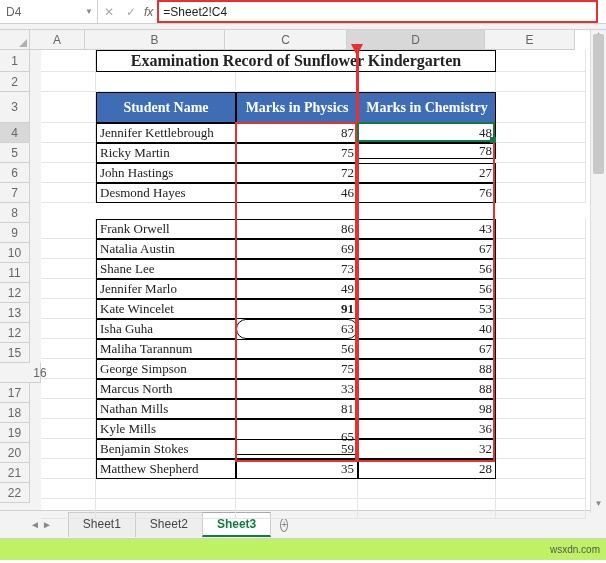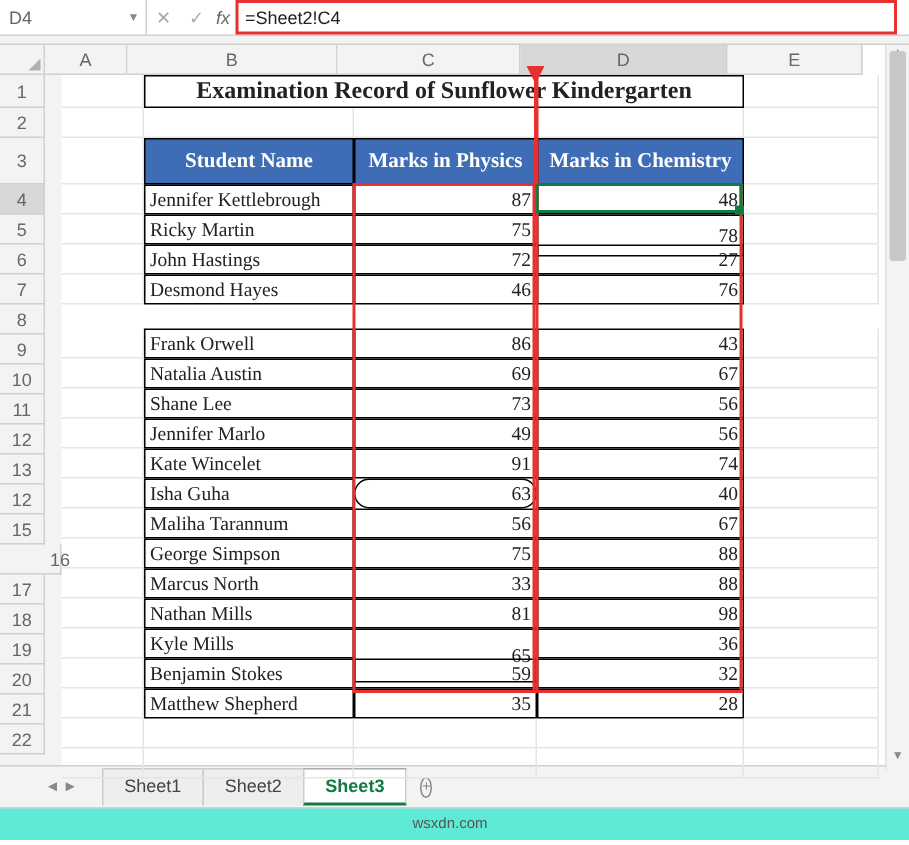--- a/index.html
+++ b/index.html
@@ -197,23 +197,23 @@
   }
   .tab.add {
     border:none; background:none;
     display:flex; align-items:center; justify-content:center;
     width: 28px;
   }
   .tab.add .plus { width:14px;height:14px;border:1px solid #888;border-radius:50%;display:flex;align-items:center;justify-content:center;font-size:10px;color:#888;line-height:1; }
   
   .status {
     height: 22px;
-    background:#5eead4;
+    background:#bef264;
     border-top:1px solid #d0d0d0;
-    display:flex; align-items:center; justify-content:center;
+    display:flex; align-items:center; justify-content:flex-end;
     padding-right:6px;
     color:#555; font-size:10px;
   }
   .scrollbar-v {
     position:absolute; right:0; top:30px; bottom:50px; width:16px;
     background:#f3f3f3; border-left:1px solid #ddd;
   }
   .scrollbar-v .thumb {
     position:absolute; left:2px; right:2px; top:4px; height:140px;
     background:#c8c8c8; border-radius:2px;
@@ -305,21 +305,21 @@
         <div class="cell wA" style="height: 20px;"></div>
         <div class="cell wB dcell" style="height: 20px;">Jennifer Kettlebrough</div>
         <div class="cell wC dcell num" style="height: 20px;">87</div>
         <div class="cell wD dcell num" style="height: 20px;">48</div>
         <div class="cell wE" style="height: 20px;"></div>
       </div>
       <div class="cell-row" style="height: 20px;">
         <div class="cell wA" style="height: 20px;"></div>
         <div class="cell wB dcell" style="height: 20px;">Ricky Martin</div>
         <div class="cell wC dcell num" style="height: 20px;">75</div>
-        <div class="cell wD dcell num" style="height: 28px; text-align: center;">78</div>
+        <div class="cell wD dcell num" style="height: 16px; text-align: center;">78</div>
         <div class="cell wE" style="height: 20px;"></div>
       </div>
       <div class="cell-row" style="height: 20px;">
         <div class="cell wA" style="height: 20px;"></div>
         <div class="cell wB dcell" style="height: 20px;">John Hastings</div>
         <div class="cell wC dcell num" style="height: 20px;">72</div>
         <div class="cell wD dcell num" style="height: 20px;">27</div>
         <div class="cell wE" style="height: 20px;"></div>
       </div>
       <div class="cell-row" style="height: 36px;">
@@ -353,22 +353,22 @@
       <div class="cell-row" style="height: 20px;">
         <div class="cell wA" style="height: 20px;"></div>
         <div class="cell wB dcell" style="height: 20px;">Jennifer Marlo</div>
         <div class="cell wC dcell num" style="height: 20px;">49</div>
         <div class="cell wD dcell num" style="height: 20px;">56</div>
         <div class="cell wE" style="height: 20px;"></div>
       </div>
       <div class="cell-row" style="height: 20px;">
         <div class="cell wA" style="height: 20px;"></div>
         <div class="cell wB dcell" style="height: 20px;">Kate Wincelet</div>
-        <div class="cell wC dcell num" style="height: 20px;">91</div>
-        <div class="cell wD dcell num" style="height: 20px;">74</div>
+        <div class="cell wC dcell num" style="height: 20px; font-weight: bold;">91</div>
+        <div class="cell wD dcell num" style="height: 20px;">53</div>
         <div class="cell wE" style="height: 20px;"></div>
       </div>
       <div class="cell-row" style="height: 20px;">
         <div class="cell wA" style="height: 20px;"></div>
         <div class="cell wB dcell" style="height: 20px;">Isha Guha</div>
         <div class="cell wC dcell num" style="height: 20px; border-radius: 10px;">63</div>
         <div class="cell wD dcell num" style="height: 20px;">40</div>
         <div class="cell wE" style="height: 20px;"></div>
       </div>
       <div class="cell-row" style="height: 20px;">

